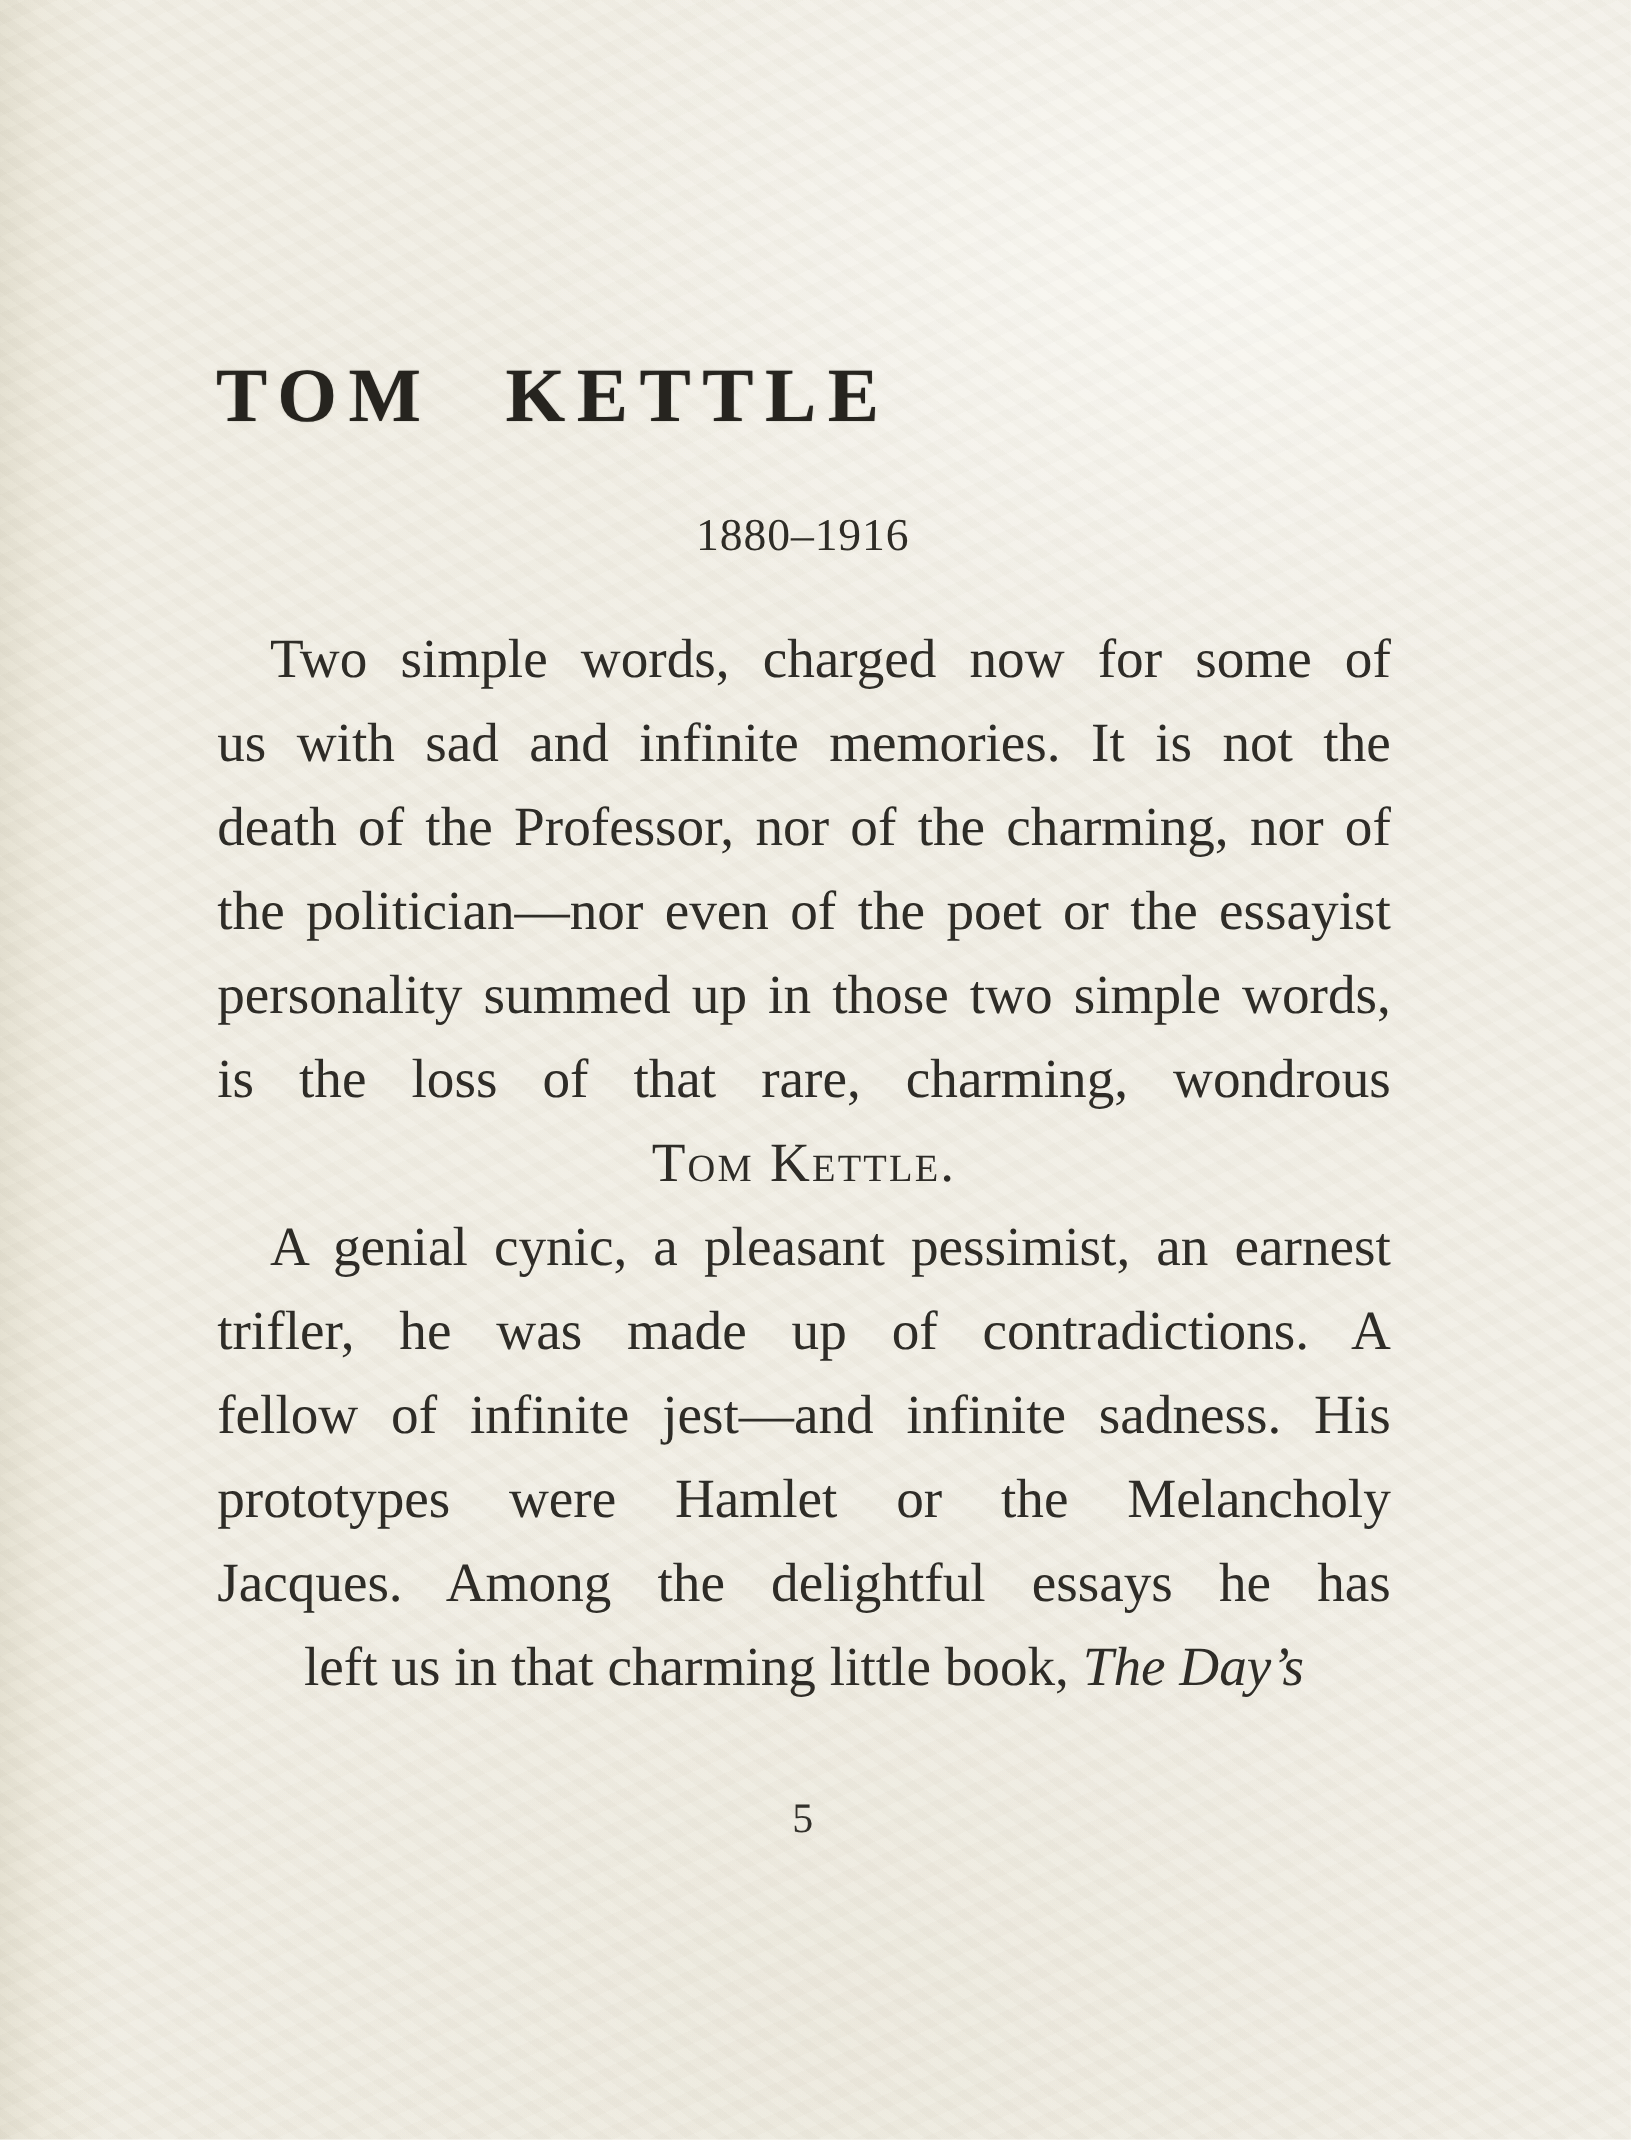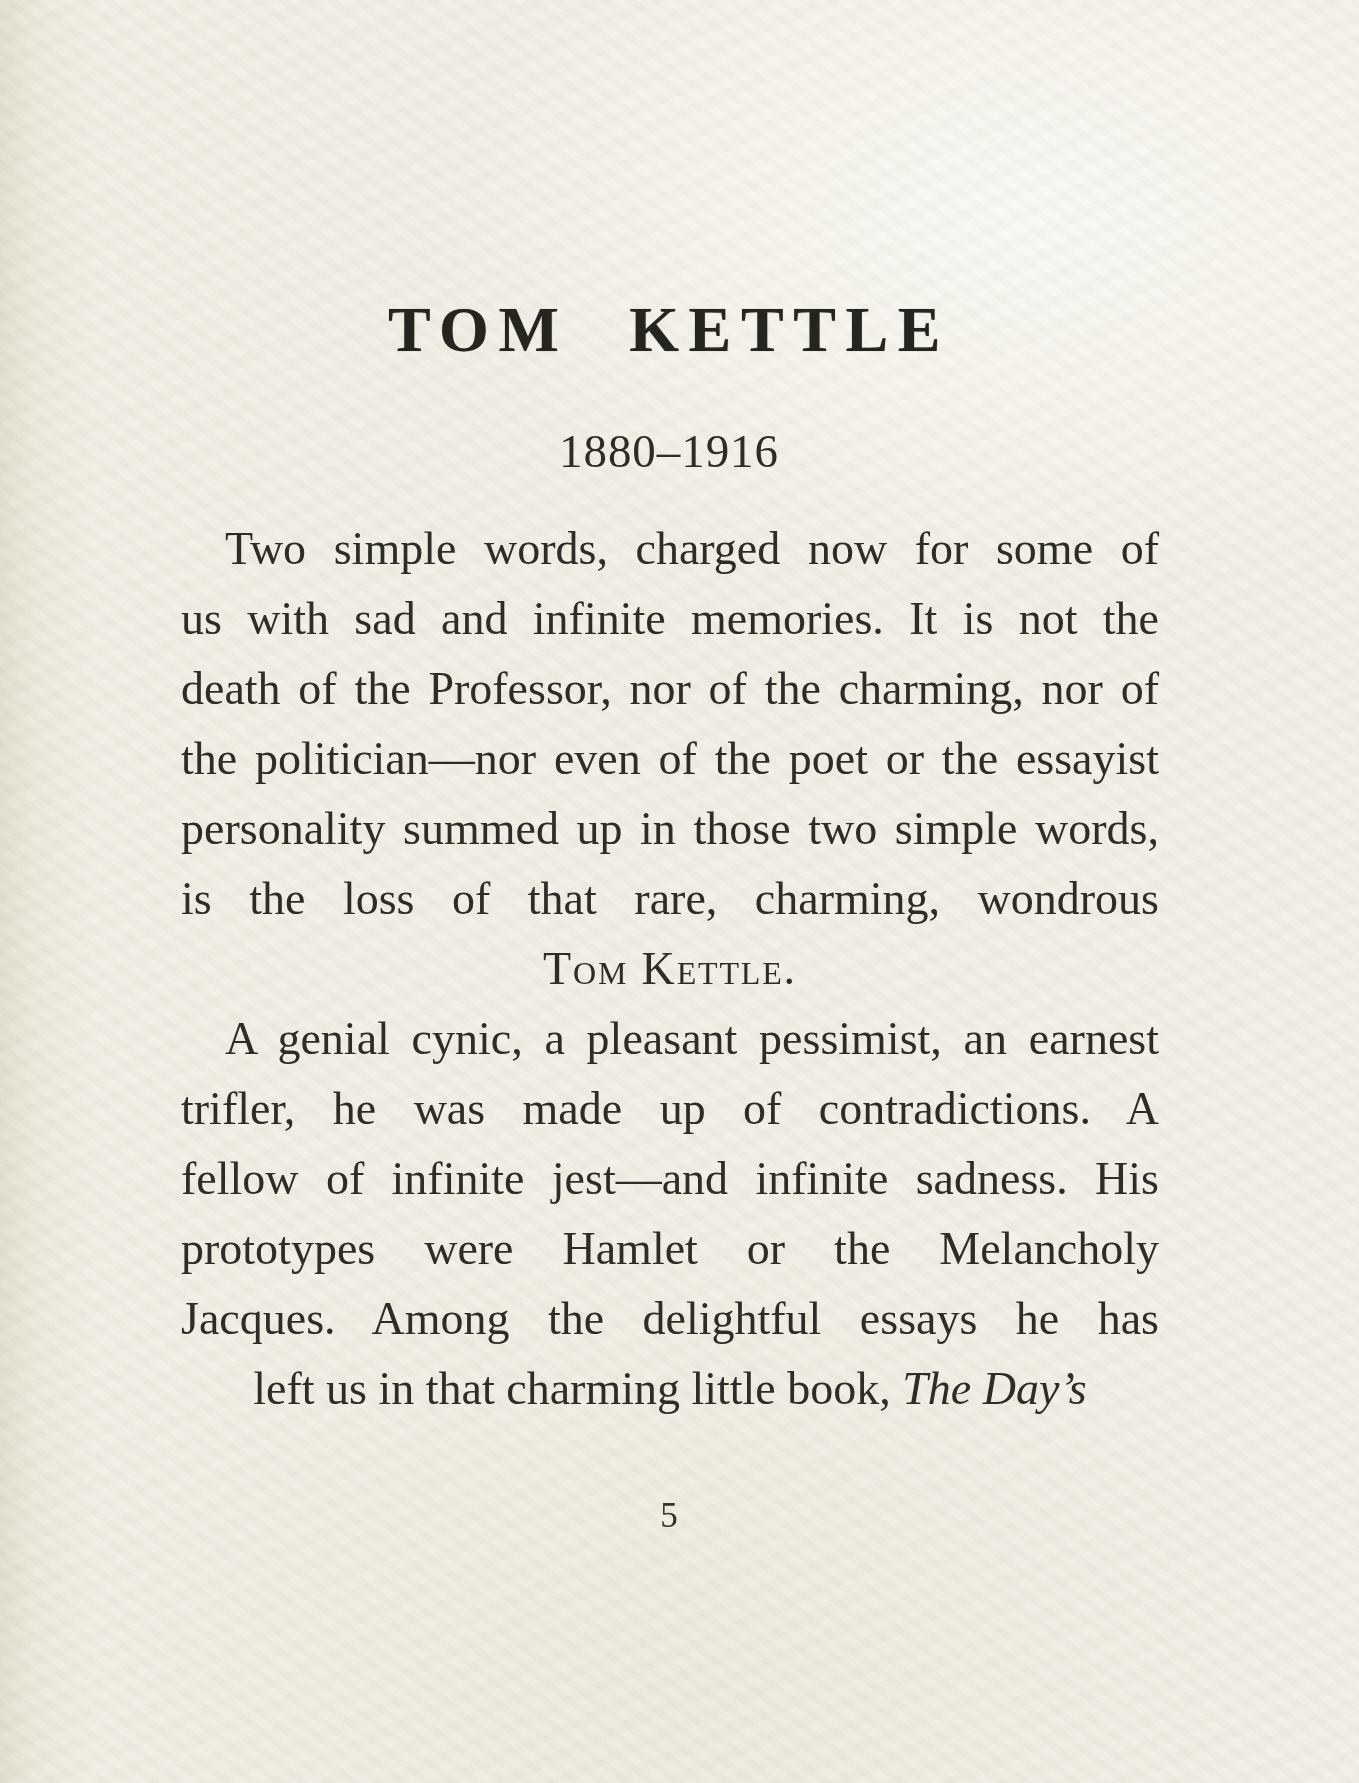--- a/index.html
+++ b/index.html
@@ -31,37 +31,36 @@
       repeating-linear-gradient(37deg, rgba(120,110,90,0.022) 0 7px, rgba(255,255,255,0.03) 7px 15px),
       repeating-linear-gradient(-24deg, rgba(120,110,90,0.018) 0 11px, rgba(255,255,255,0.028) 11px 23px);
     pointer-events: none;
   }
 
   .title {
     position: absolute;
     left: 180px;
     width: 978px;
     top: 296px;
-    text-align: center;
     font-size: 64px;
     line-height: 68px;
     font-weight: bold;
     letter-spacing: 0.15em;
     word-spacing: 0.55em;
     color: #26241f;
     text-shadow: 0 0 1px rgba(40,38,32,0.45);
   }
 
   .dates {
     position: absolute;
     left: 180px;
     width: 978px;
     top: 424px;
     text-align: center;
-    font-size: 47px;
+    font-size: 38px;
     letter-spacing: 0.02em;
     color: #2e2c26;
   }
 
   .bodytext {
     position: absolute;
     left: 181px;
     top: 514px;
     width: 978px;
     font-size: 46px;

